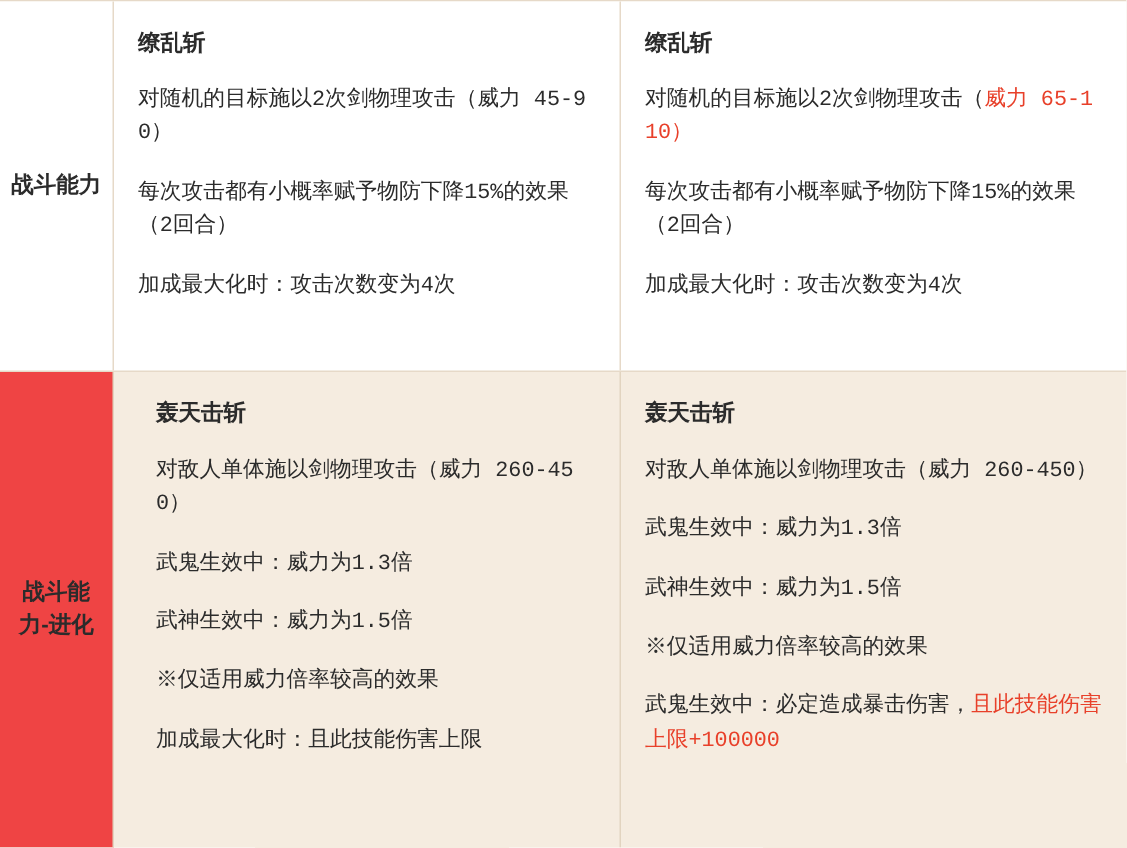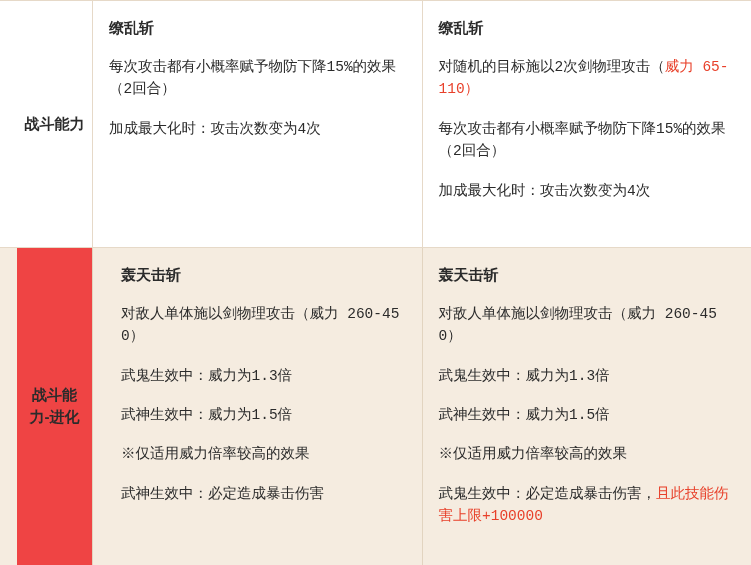--- a/index.html
+++ b/index.html
@@ -46,21 +46,20 @@
     flex: 0 0 76px;
     display: flex;
     align-items: center;
     justify-content: center;
     text-align: center;
     font-size: 15px;
     font-weight: bold;
     color: #2b2b2b;
     line-height: 1.5;
     padding: 10px 6px;
-    margin-left: 17px;
   }
   .row-1 .cell-label {
     border-right: 1px solid #e6d9c8;
   }
   .row-2 .cell-label {
     border-right: 1px solid #e2d4c0;
     background: #ef4444;
   }
   .cell-body {
     flex: 1 1 0;
@@ -107,20 +106,21 @@
 <body>
 
 <div class="table">
   <div class="top-border"></div>
 
   <div class="row row-1">
     <div class="cell cell-label">战斗能力</div>
 
     <div class="cell cell-body first">
       <div class="skill-title">缭乱斩</div>
+      <p class="para"><span>对随机的目标施以2次剑物理攻击（威力 45-90）</span><span class="hl"></span></p>
       <p class="para"><span>每次攻击都有小概率赋予物防下降15%的效果（2回合）</span><span class="hl"></span></p>
       <p class="para"><span>加成最大化时：攻击次数变为4次</span><span class="hl"></span></p>
     </div>
 
     <div class="cell cell-body">
       <div class="skill-title">缭乱斩</div>
       <p class="para"><span>对随机的目标施以2次剑物理攻击（</span><span class="hl">威力 65-110）</span></p>
       <p class="para"><span>每次攻击都有小概率赋予物防下降15%的效果（2回合）</span><span class="hl"></span></p>
       <p class="para"><span>加成最大化时：攻击次数变为4次</span><span class="hl"></span></p>
     </div>
@@ -128,21 +128,21 @@
 
   <div class="row row-2">
     <div class="cell cell-label">战斗能力-进化</div>
 
     <div class="cell cell-body first">
       <div class="skill-title">轰天击斩</div>
       <p class="para"><span>对敌人单体施以剑物理攻击（威力 260-450）</span><span class="hl"></span></p>
       <p class="para"><span>武鬼生效中：威力为1.3倍</span><span class="hl"></span></p>
       <p class="para"><span>武神生效中：威力为1.5倍</span><span class="hl"></span></p>
       <p class="para"><span>※仅适用威力倍率较高的效果</span><span class="hl"></span></p>
-      <p class="para"><span>武神生效中：必定造成暴击伤害</span><span class="hl"></span></p>
+      <p class="para"><span>加成最大化时：且此技能伤害上限</span><span class="hl"></span></p>
     </div>
 
     <div class="cell cell-body">
       <div class="skill-title">轰天击斩</div>
       <p class="para"><span>对敌人单体施以剑物理攻击（威力 260-450）</span><span class="hl"></span></p>
       <p class="para"><span>武鬼生效中：威力为1.3倍</span><span class="hl"></span></p>
       <p class="para"><span>武神生效中：威力为1.5倍</span><span class="hl"></span></p>
       <p class="para"><span>※仅适用威力倍率较高的效果</span><span class="hl"></span></p>
       <p class="para"><span>武鬼生效中：必定造成暴击伤害，</span><span class="hl">且此技能伤害上限+100000</span></p>
     </div>

